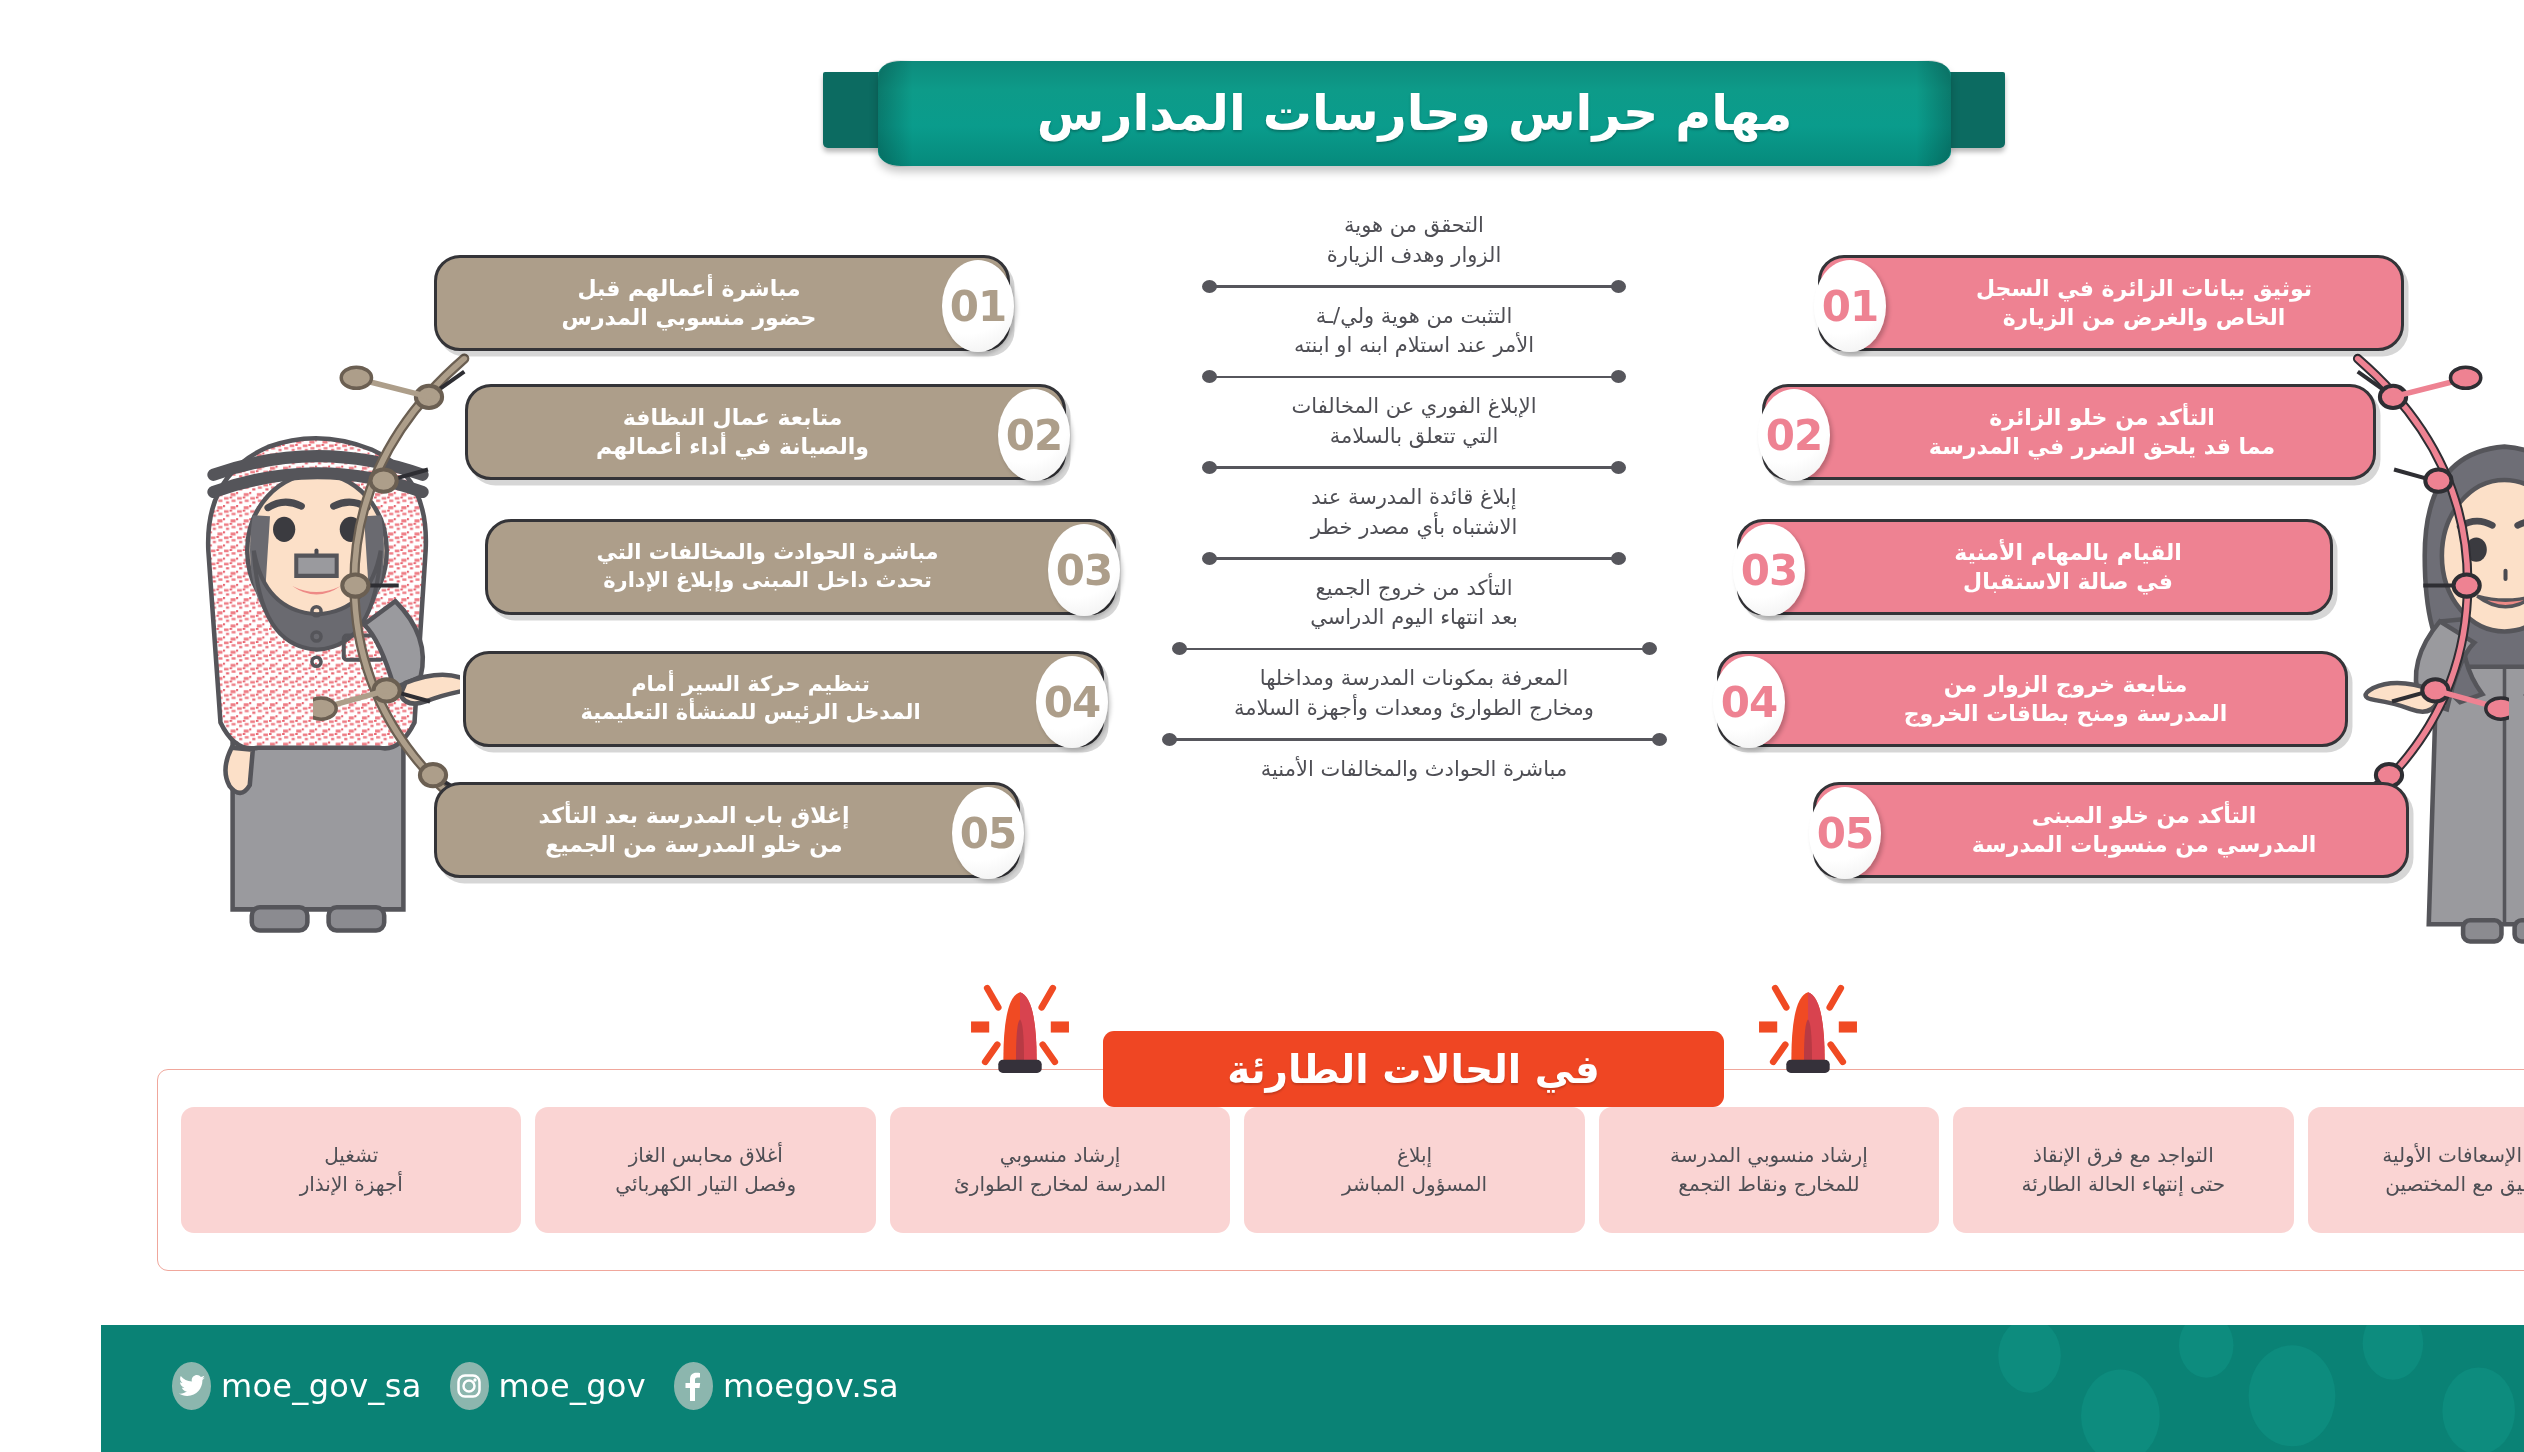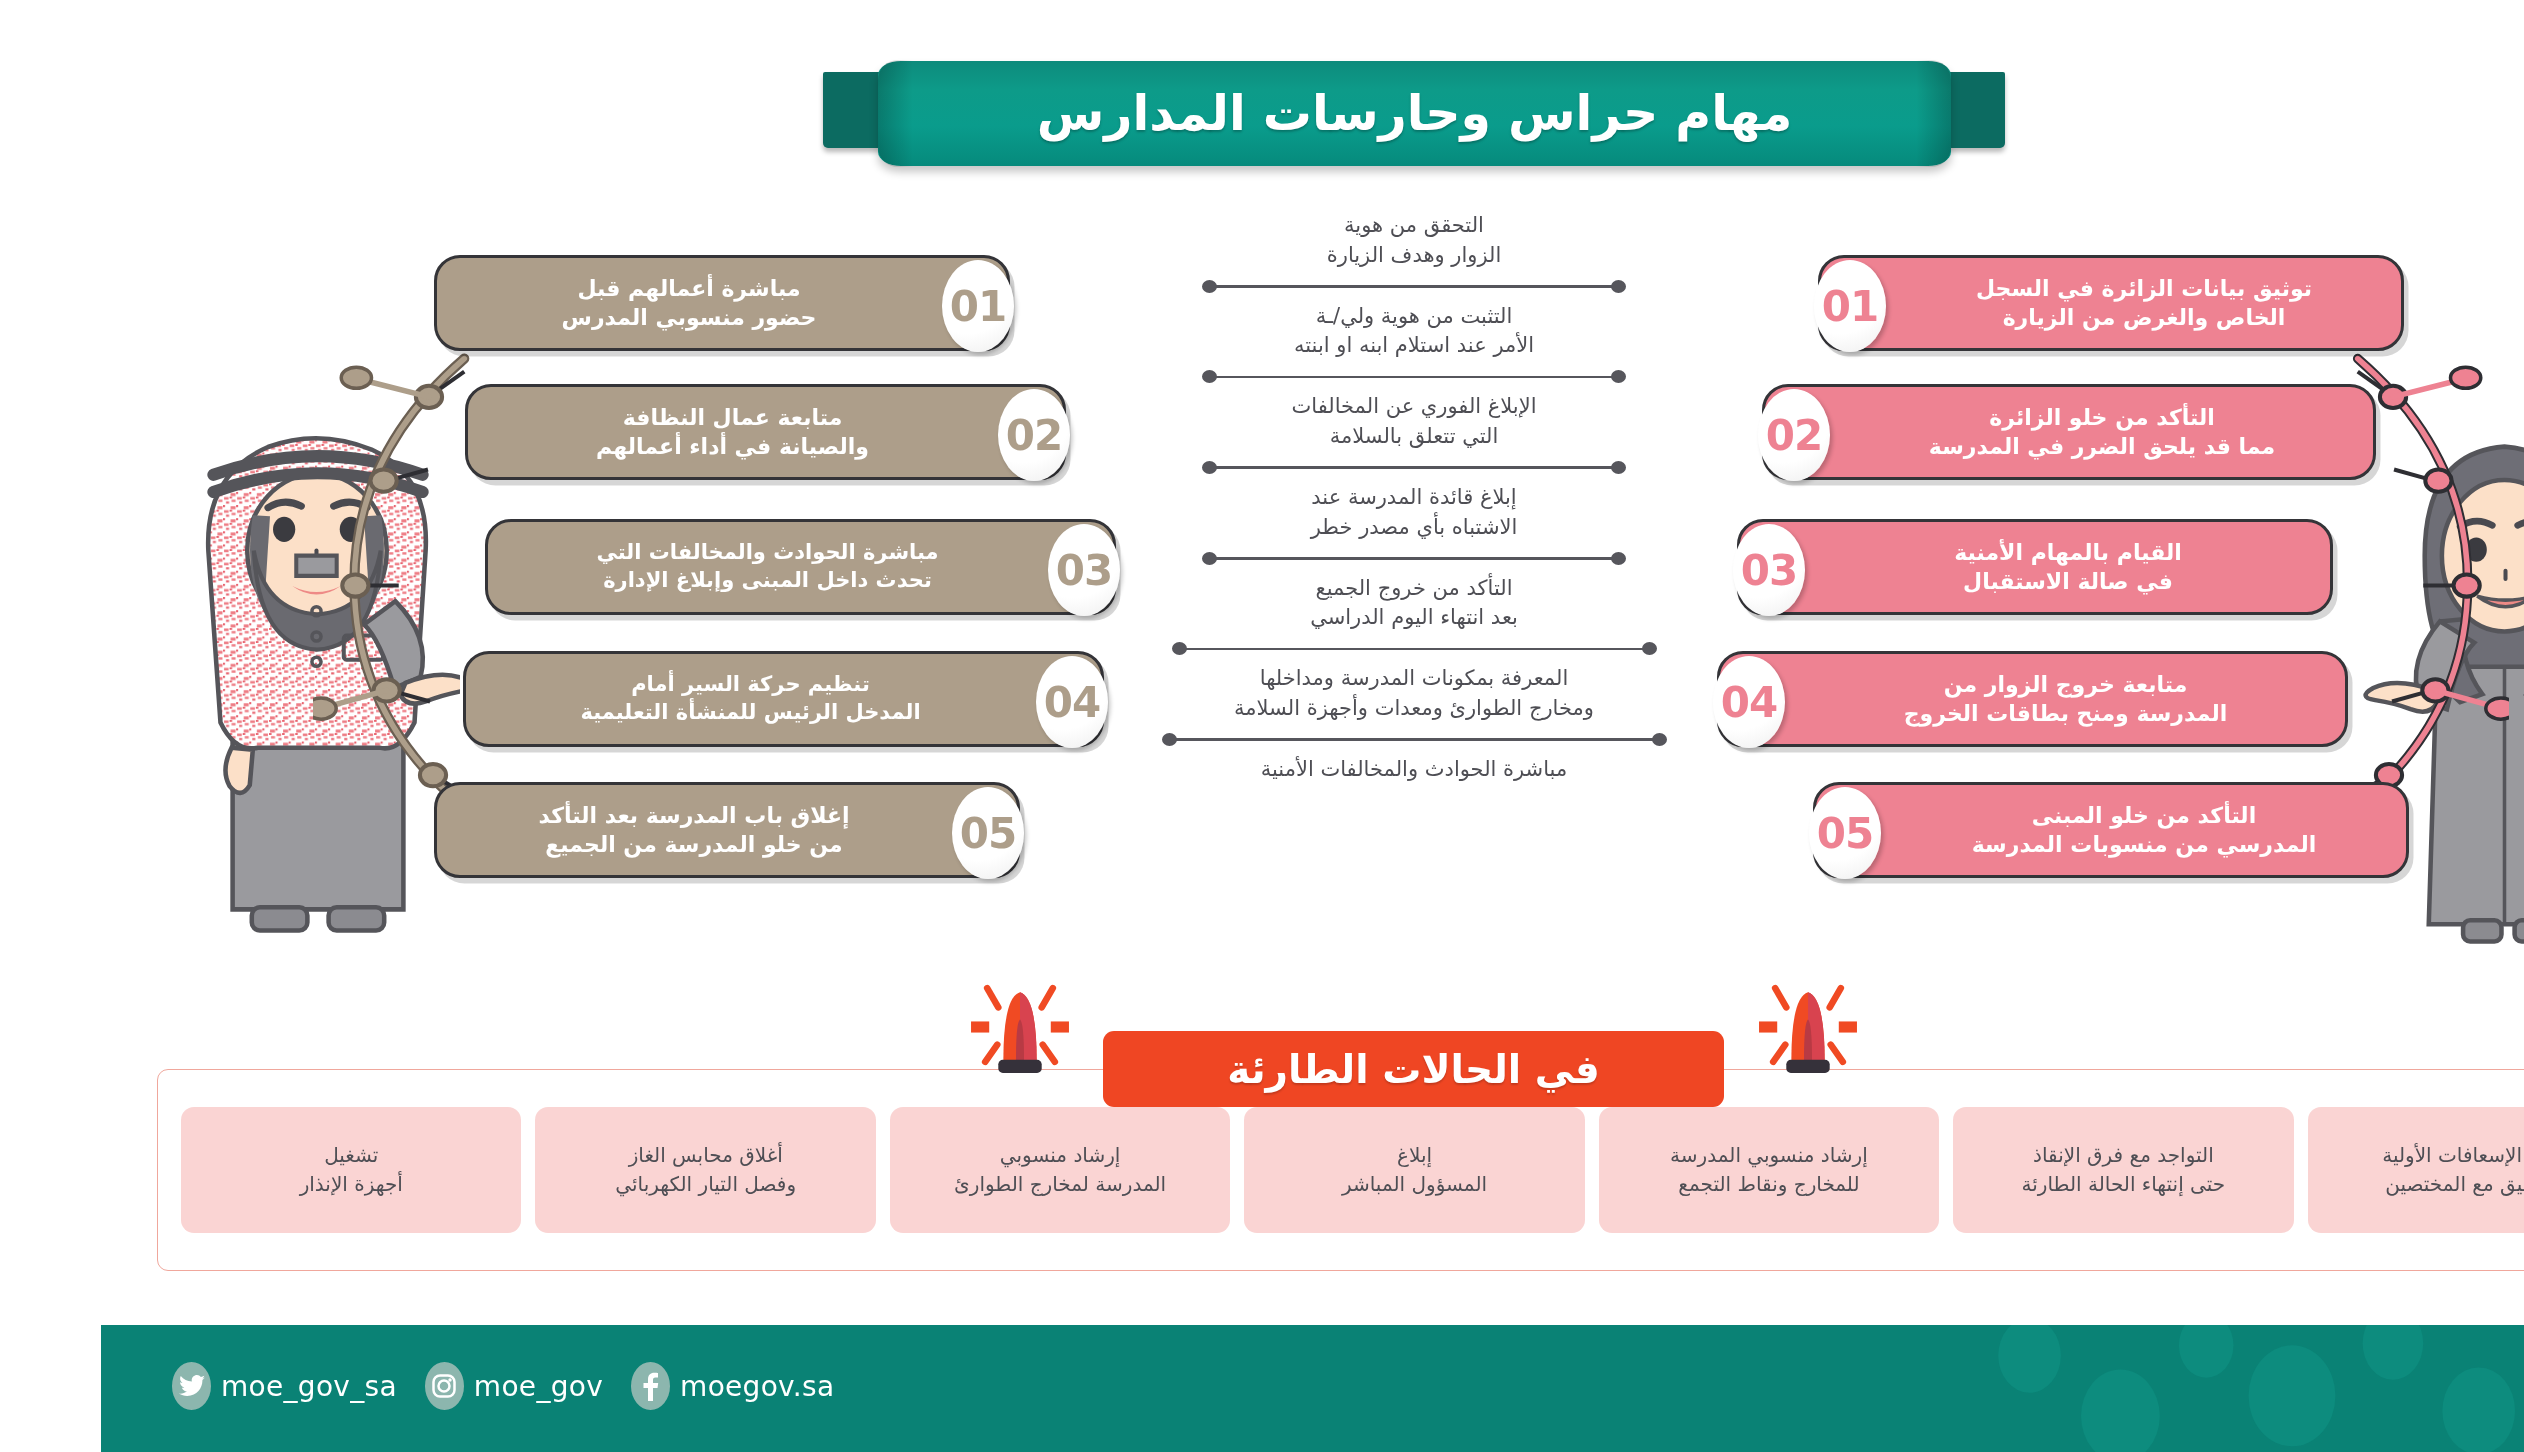--- a/index.html
+++ b/index.html
@@ -96,21 +96,21 @@
 
   
   #footer { position:absolute; left:0; top:1325px; width:2625px; height:128px; background:#0a8275; overflow:hidden; }
   #footer-bubbles { position:absolute; right:0; top:0; width:757px; height:128px; }
   #social { position:absolute; left:71px; top:37px; display:flex; align-items:center; gap:28px; z-index:3; }
   .social-item { display:flex; align-items:center; gap:10px; direction:ltr; }
   .social-badge {
     width:39px; height:48px; border-radius:50%; background:#8cb6ae;
     display:flex; align-items:center; justify-content:center;
   }
-  .social-label { color:#fff; font-size:28px; letter-spacing:0.3px; }
+  .social-label { color:#fff; font-size:32px; letter-spacing:0.3px; }
 </style>
 </head>
 <body>
 
 <div id="ribbon-wrap">
   <div id="ribbon-tail-l"></div>
   <div id="ribbon-tail-r"></div>
   <div id="ribbon-main">
     <div id="ribbon-title">مهام حراس وحارسات المدارس</div>
   </div>

